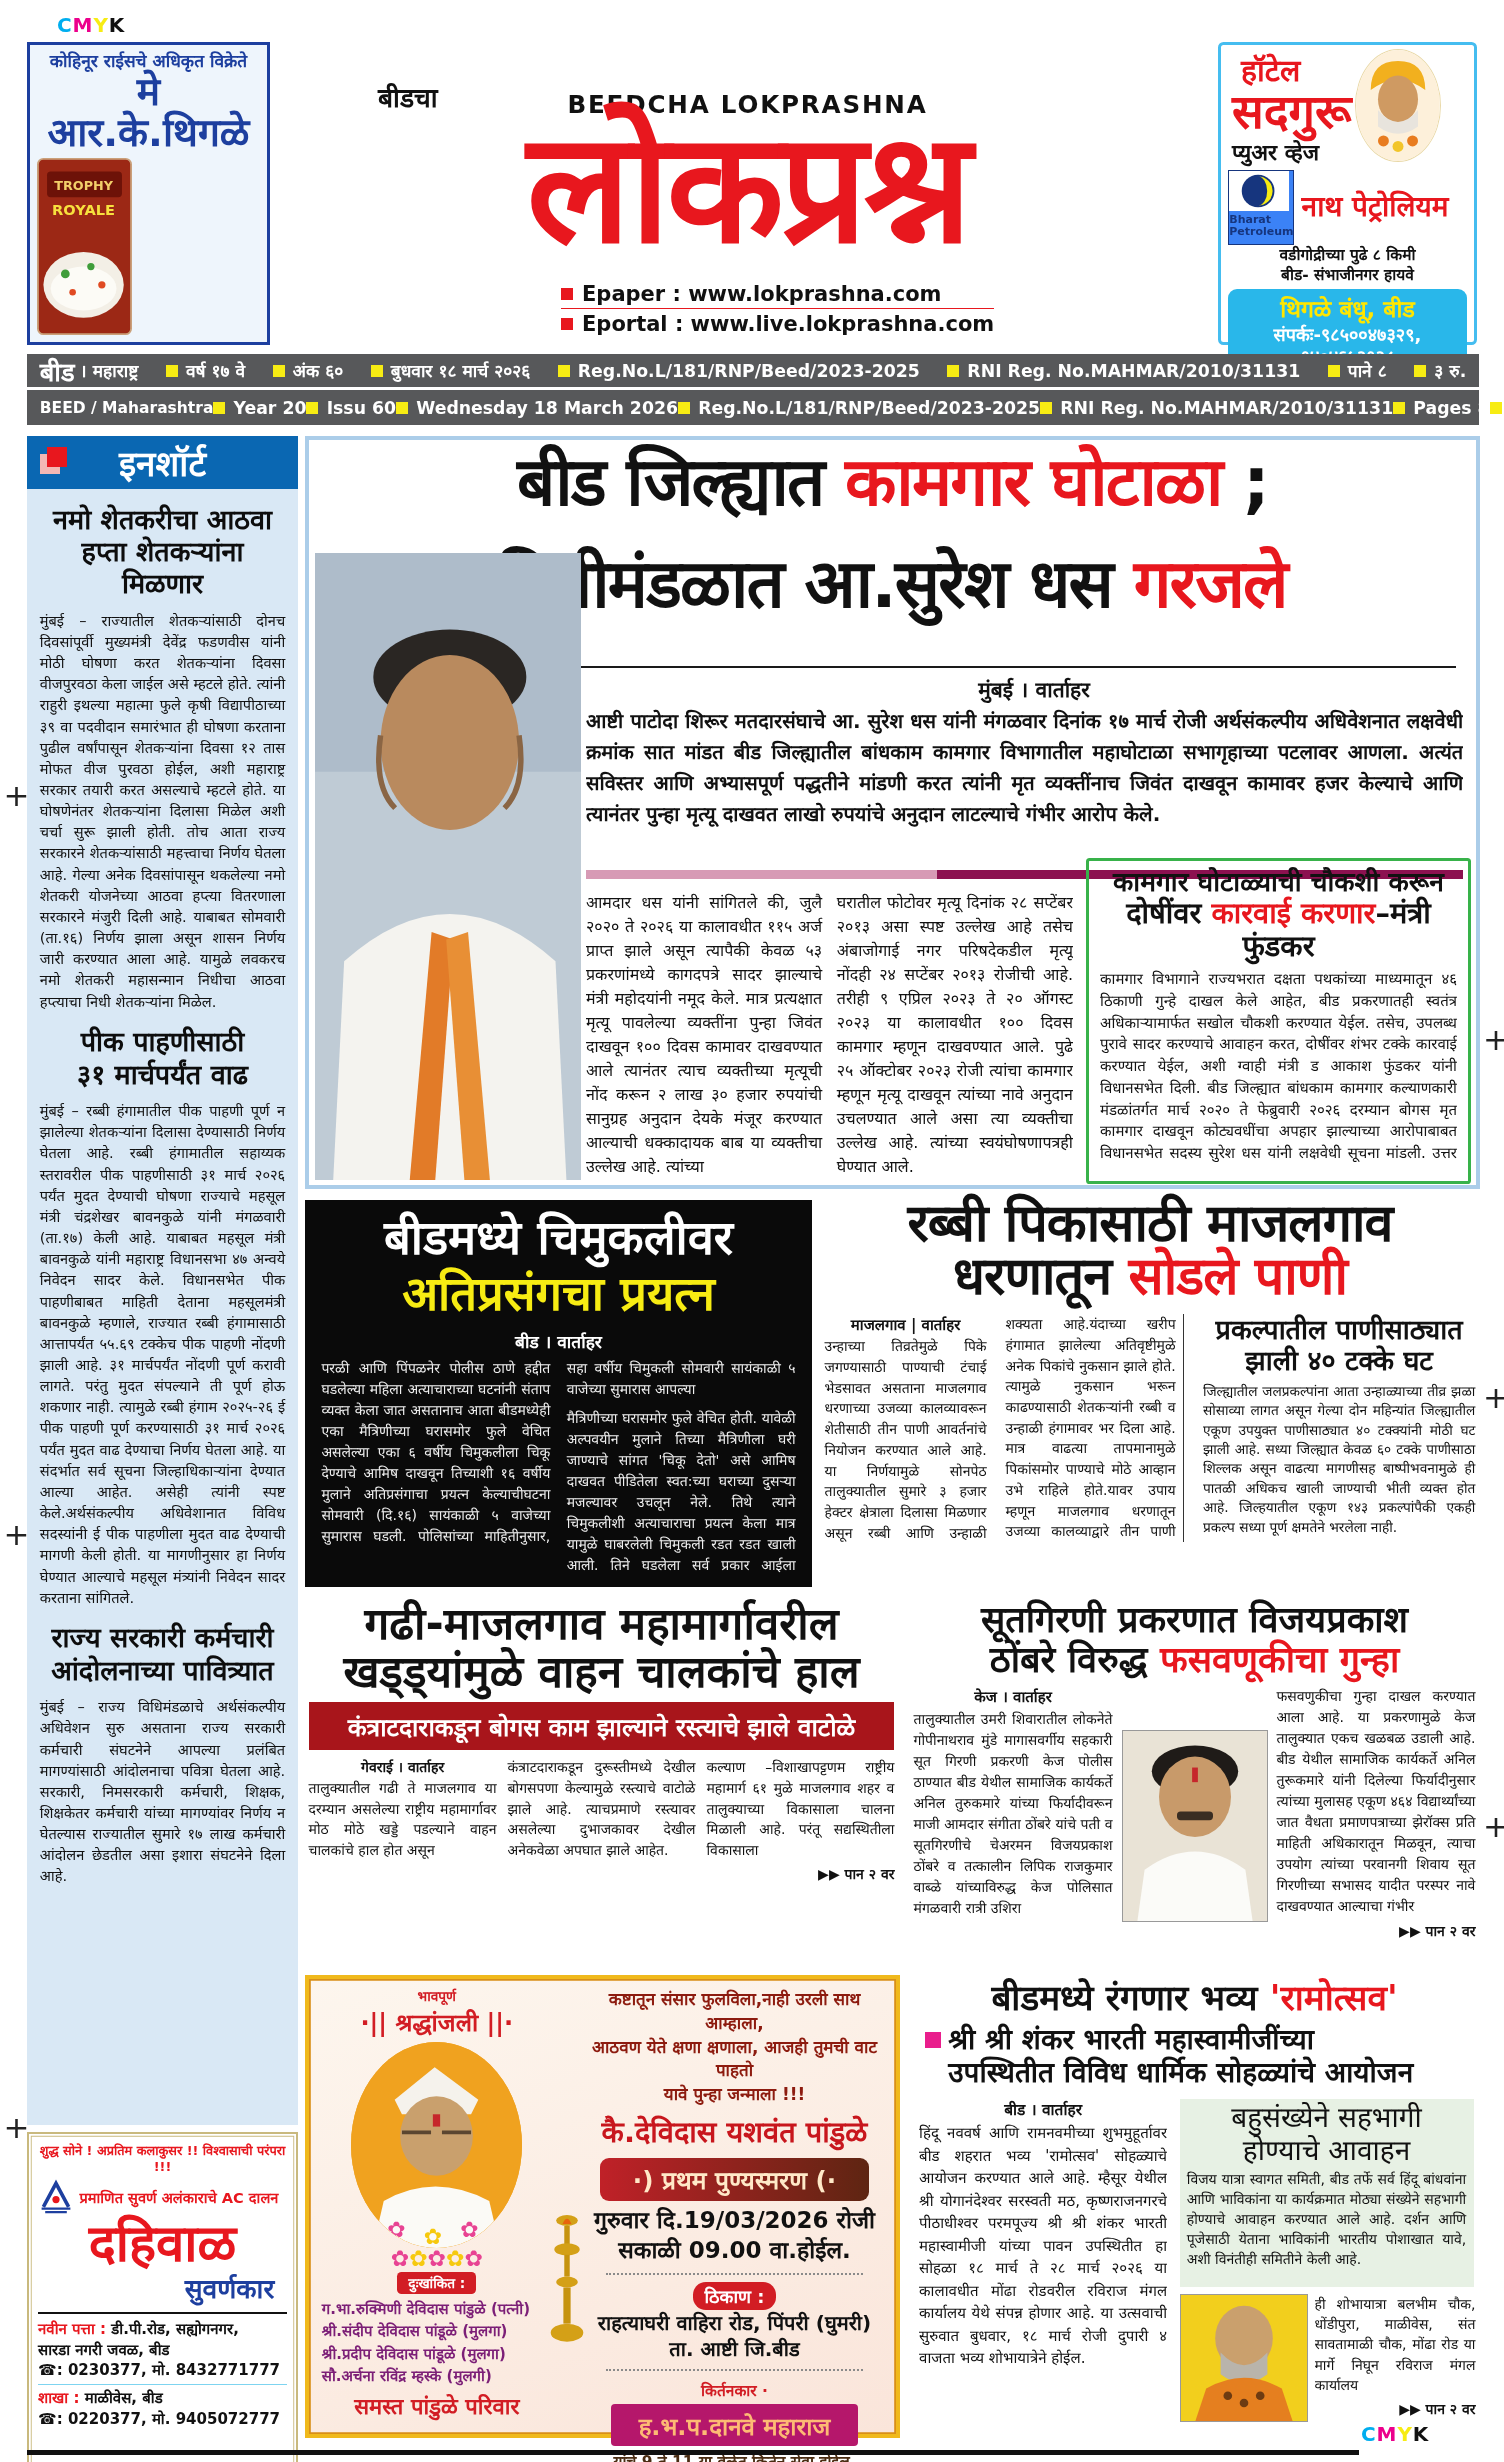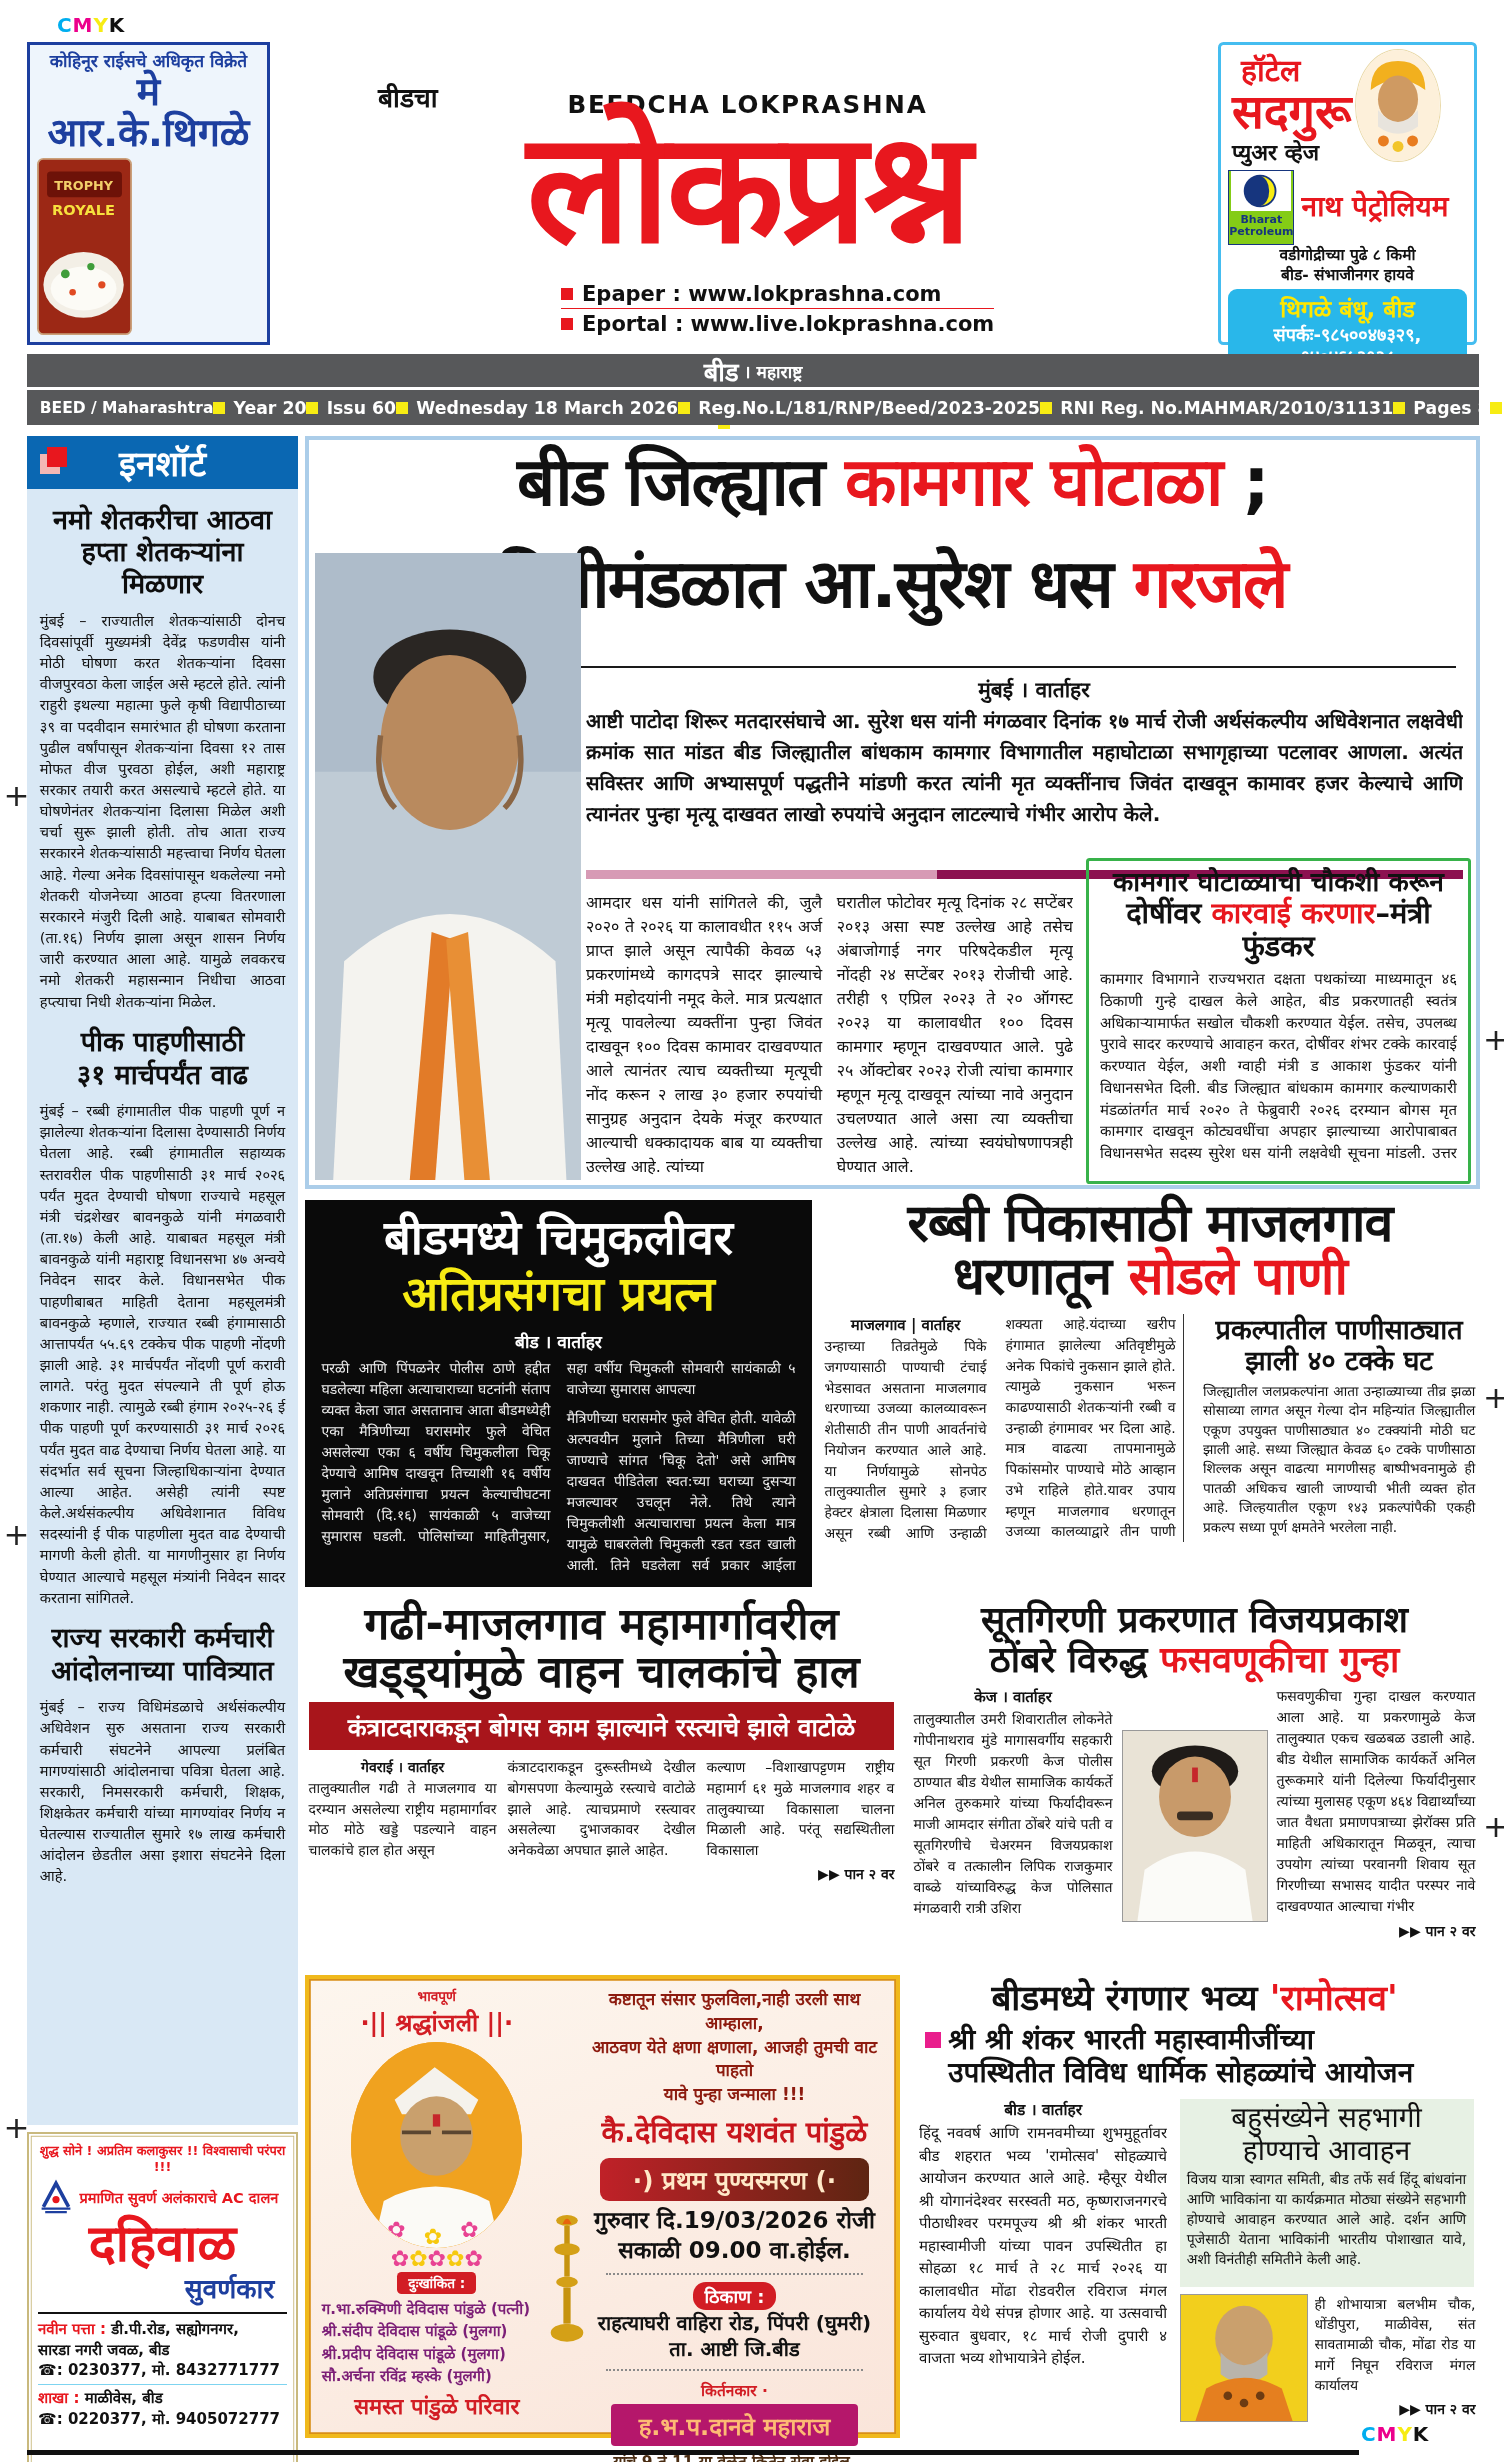--- a/index.html
+++ b/index.html
@@ -37,32 +37,32 @@
   .wrow.first{border-bottom:1.8px solid #e8171e;}
   .rsq{width:12px;height:12px;background:#e8171e;margin-right:9px;flex:none;}
 
   .rad{left:1218px;top:42px;width:259px;height:303px;border:3.6px solid #45bdf0;border-radius:5.5px;background:#fff;padding:3.6px 7.3px;box-sizing:border-box;}
   .rad-r1{display:flex;}
   .rad-hotel{color:#e8171e;font-weight:800;font-size:30px;margin-left:12.8px;}
   .rad-sad{color:#e8171e;font-weight:800;font-size:47px;line-height:.95;margin-left:3.6px;}
   .rad-veg{font-weight:800;font-size:22px;margin:1.8px 0 1.8px 3.6px;}
   .saint{width:84px;height:111px;border-radius:50%;overflow:hidden;flex:none;margin-left:3.6px;border:1.8px solid #e9d9a8;}
   .rad-r2{display:flex;align-items:center;margin-top:1.8px;}
-  .bp{width:64px;height:73px;background:#84cc16;border:1.8px solid #16357e;flex:none;text-align:center;}
+  .bp{width:64px;height:73px;background:#3b82f6;border:1.8px solid #16357e;flex:none;text-align:left;}
   .bp-txt{color:#16357e;font-weight:800;font-size:11px;line-height:1.1;}
   .rad-nath{color:#e8171e;font-weight:800;font-size:28px;margin-left:7.3px;line-height:1.05;}
   .rad-ad{font-weight:700;font-size:15.5px;text-align:center;line-height:1.25;margin-top:1.8px;}
   .rad-box{background:#29b7ea;border-radius:9px;margin-top:3.6px;text-align:center;padding:3.6px 1.8px;}
   .rad-b1{color:#ffe600;font-weight:800;font-size:23px;}
   .rad-b2{color:#fff;font-weight:800;font-size:18px;line-height:1.2;}
 
   
   .bar{left:27px;width:1452px;height:33px;background:#57585a;color:#fff;display:flex;align-items:center;
        padding:0 12.8px;box-sizing:border-box;justify-content:space-between;white-space:nowrap;}
-  .bar1{top:354px;flex-direction:column;}
+  .bar1{top:354px;}
   .bar2{top:390px;height:35px;}
   .cell{display:flex;align-items:center;font-weight:700;font-size:17.3px;}
   .cell .big{font-size:25.5px;font-weight:800;margin-right:5.5px;}
   .ysq{width:12px;height:12px;background:#f7ec13;margin-right:8.2px;flex:none;}
 
   
   .sbar{left:27px;top:436px;width:271px;height:1689px;background:#d9e8f5;box-sizing:border-box;padding:0 12.8px;overflow:hidden;}
   .inshort{margin:0 -12.8px;background:#0a67b2;height:53px;display:flex;align-items:center;justify-content:center;position:relative;}
   .inshort-t{color:#fff;font-weight:800;font-size:35px;}
   .flagico{position:absolute;left:12.8px;top:11px;width:31px;height:31px;}

